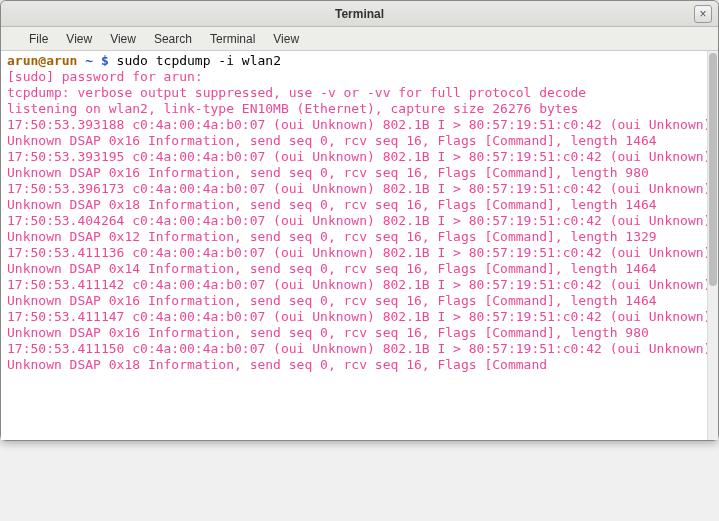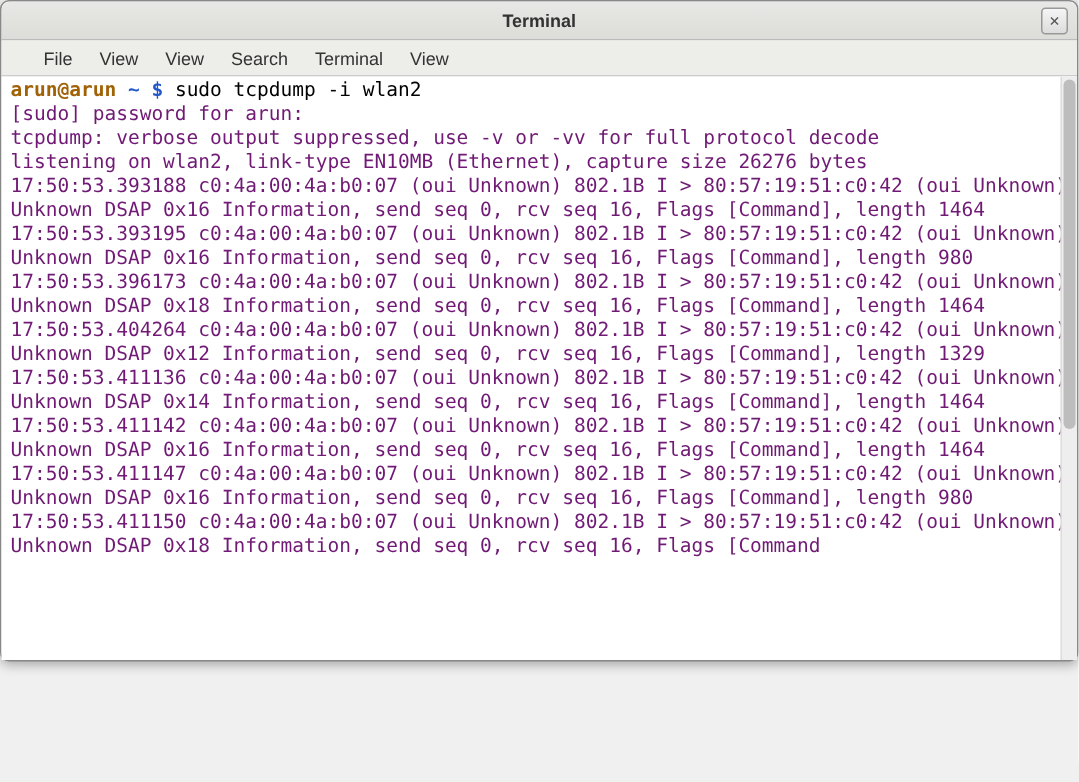--- a/index.html
+++ b/index.html
@@ -94,21 +94,21 @@
       left: 1px;
       right: 1px;
       height: 60%;
       background: #bdbdbd;
       border-radius: 5px;
     }
     .prompt-user { color: #a16207; font-weight: bold; }
     .prompt-tilde { color: #2257c9; font-weight: bold; }
     .prompt-dollar { color: #2257c9; font-weight: bold; }
     .cmd { color: #000; margin-top: 48px; }
-    .out { color: #701a75; }
+    .out { color: #ec4899; }
   </style>
 </head>
 <body>
 
 <div class="window">
 
   <div class="titlebar">
     <span class="titlebar-title">Terminal</span>
     <div class="close-btn">
       <span>×</span>

